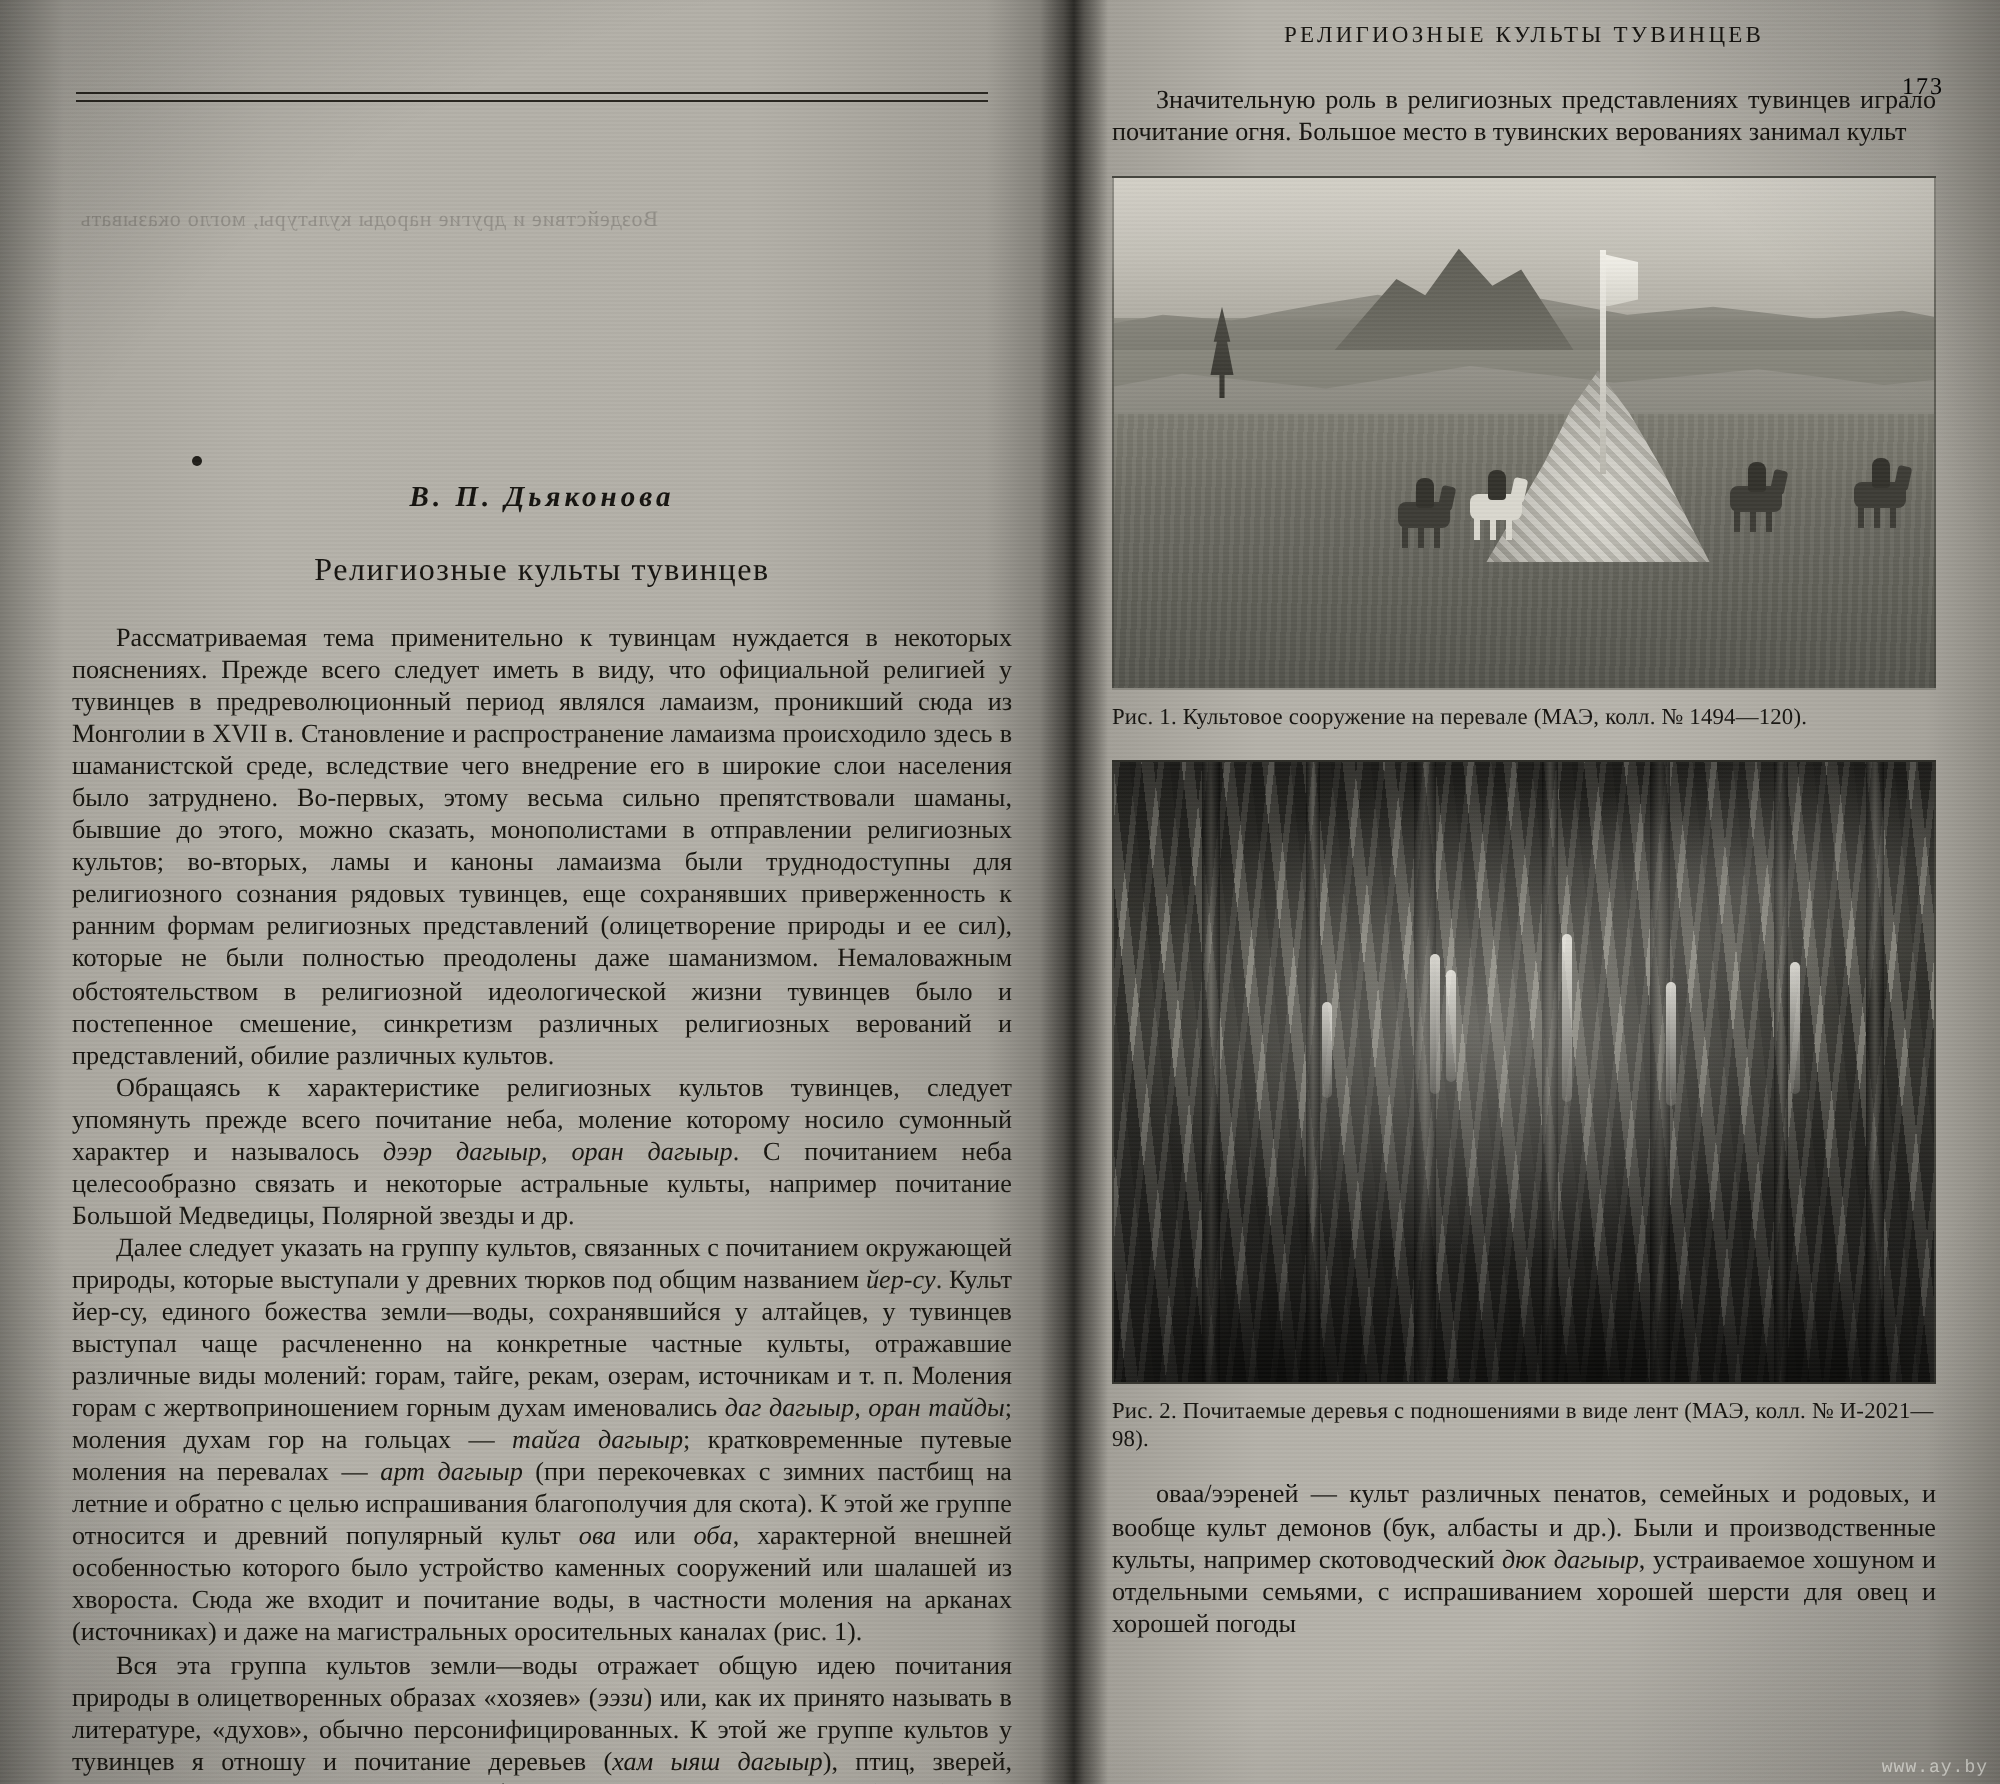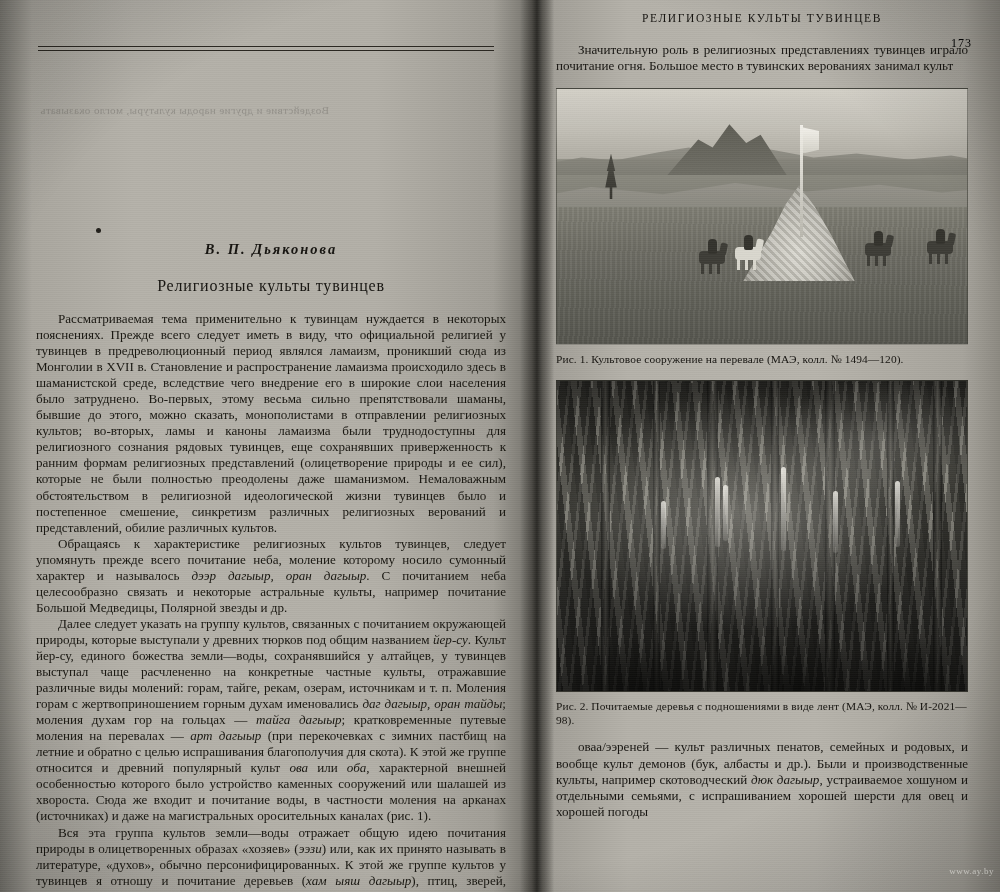--- a/index.html
+++ b/index.html
@@ -303,22 +303,22 @@
     line-height: 16.2px;
     text-align: justify;
     margin-top: 12px;
   }
   .bottom-text p { margin:0; text-indent: 22px; }
 
   .watermark {
     position: absolute;
     z-index: 8;
     right: 6px;
-    bottom: 16px;
-    font-family: Liberation Serif, serif;
+    bottom: 3px;
+    font-family: Liberation Mono, monospace;
     font-size: 9px;
     color: rgba(245,245,240,0.55);
     letter-spacing: .5px;
   }
 </style>
 </head>
 <body>
 
 <div id="page">
 

